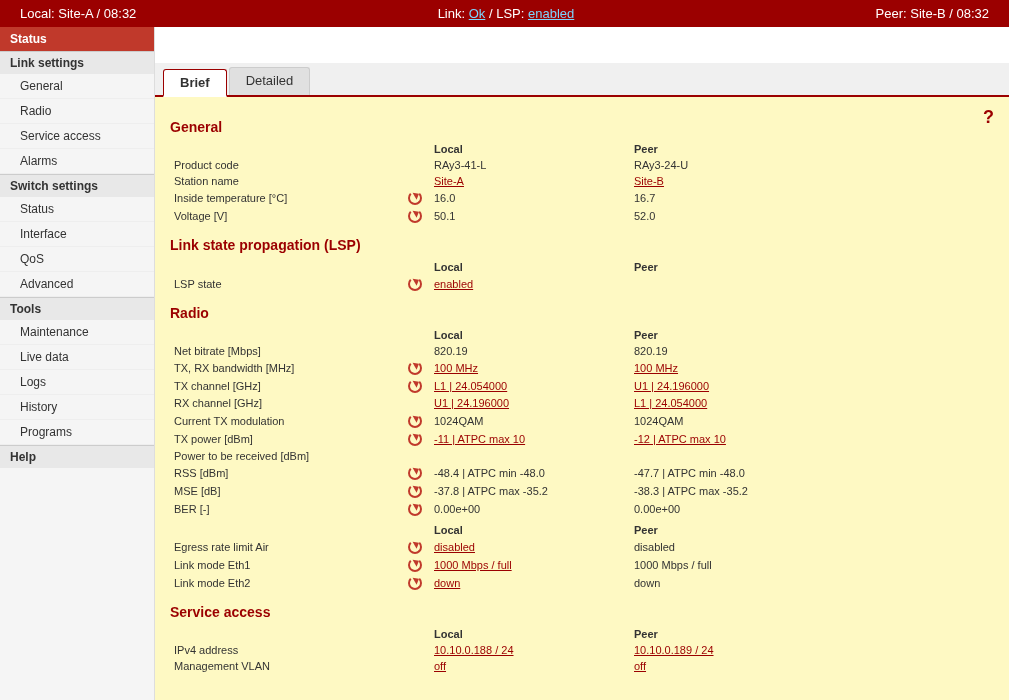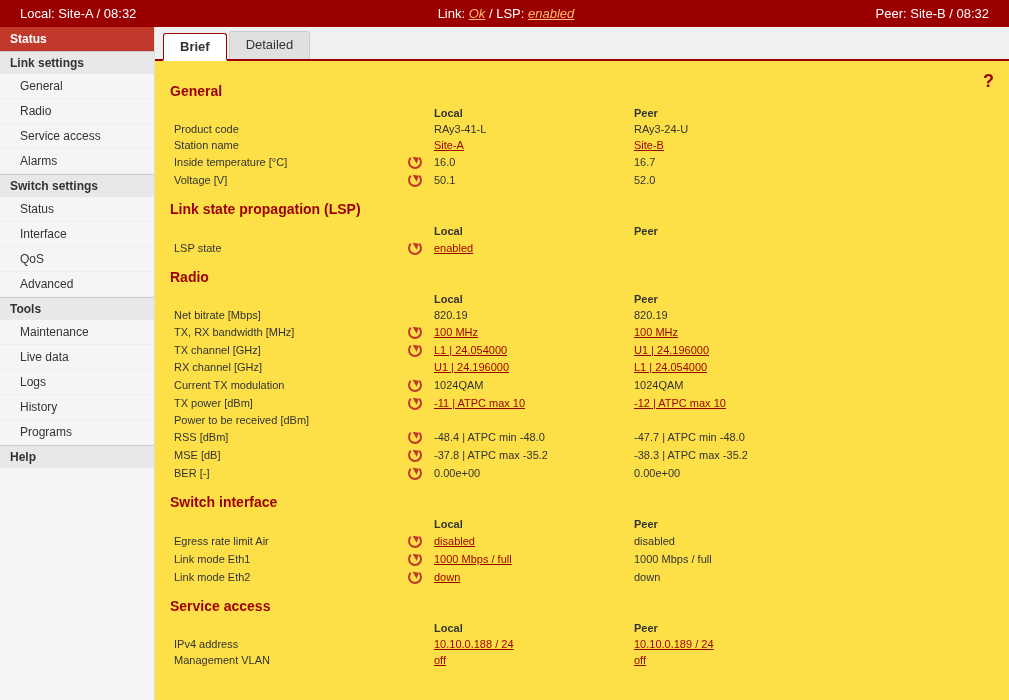--- a/index.html
+++ b/index.html
@@ -11,21 +11,21 @@
       color: #fff;
       display: flex;
       justify-content: space-between;
       align-items: center;
       padding: 6px 20px;
       font-size: 13px;
       flex-shrink: 0;
       gap: 12px;
     }
     #top-bar span { color: #fff; }
-    #top-bar a { color: #fdba74; text-decoration: underline; font-style: italic; }
+    #top-bar a { color: #7dd3fc; text-decoration: underline; }
 
     
     #main-layout {
       display: flex;
       flex: 1;
       overflow: hidden;
     }
 
     
     #sidebar {
@@ -57,21 +57,22 @@
       font-size: 12px;
       color: #333;
       cursor: pointer;
       border-bottom: 1px solid #eee;
     }
 
     
     #content {
       flex: 1;
       overflow-y: auto;
-      background: #fde047;
+      background: #fef9c3;
+      margin-top: 36px;
     }
 
     
     #tabs {
       display: flex;
       border-bottom: 2px solid #9b0000;
       background: #f0f0f0;
       padding-top: 4px;
       padding-left: 8px;
     }
@@ -332,21 +333,20 @@
         </tr>
         <tr>
           <td>BER [-]</td>
           <td><span class="refresh-icon"></span></td>
           <td>0.00e+00</td>
           <td>0.00e+00</td>
         </tr>
       </tbody>
         </table>
 
-      <div class="section-title">Switch interface</div>
       <table class="data-table">
         <tbody>
             <tr>
           <td></td>
               <td></td>
           <td class="col-header">Local</td>
           <td class="col-header">Peer</td>
         </tr>
         <tr>
           <td>Egress rate limit Air</td>

